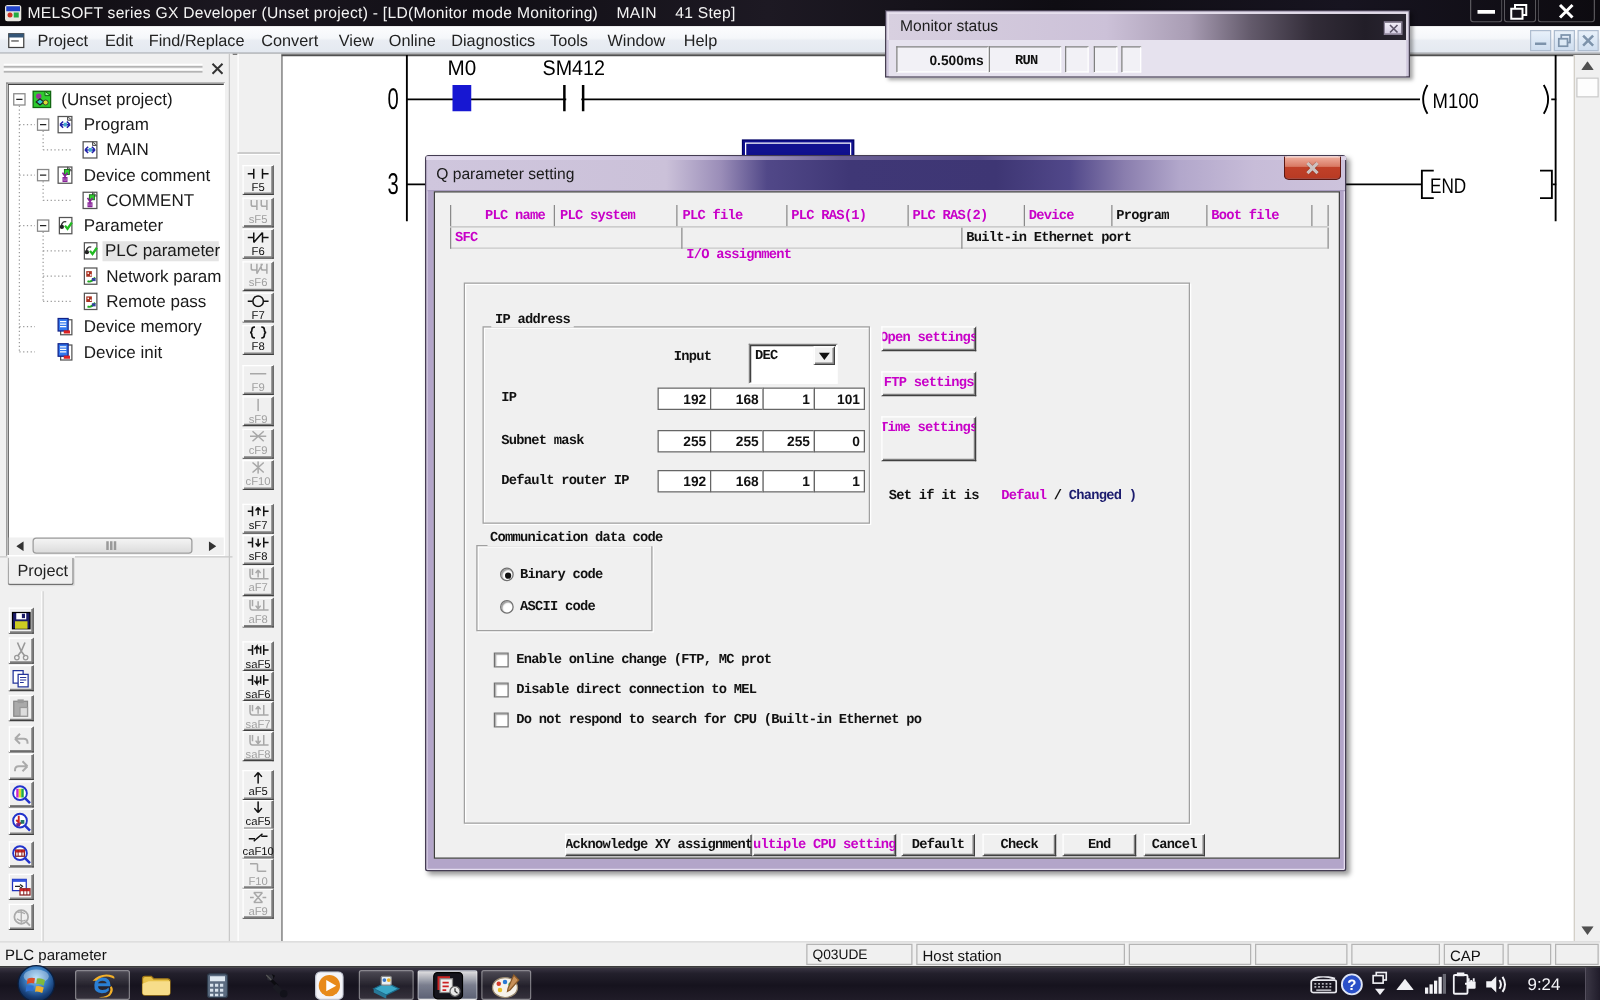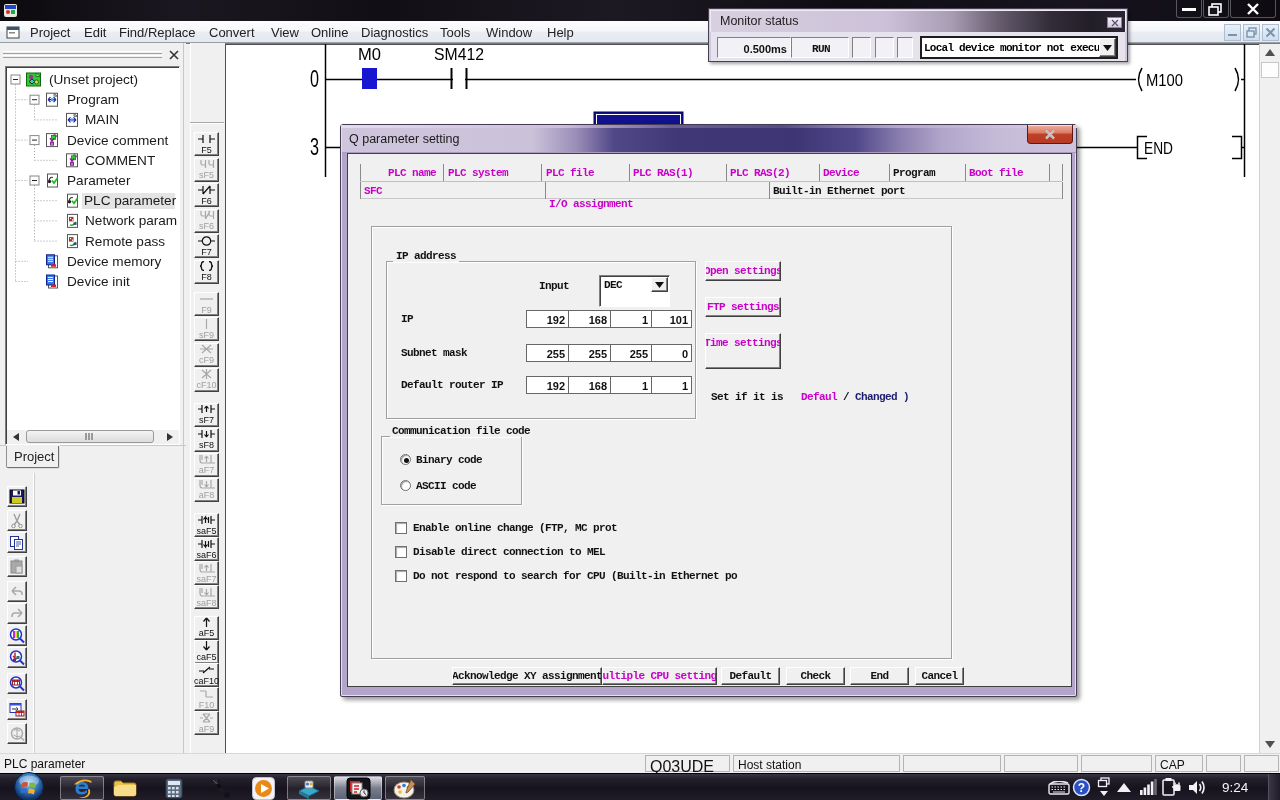--- a/index.html
+++ b/index.html
@@ -16,20 +16,21 @@
 
 <div class="abs" id="titlebar" style="left:0;top:0;width:1280px;height:21px;background:linear-gradient(to right,#0c0a0e 0%,#1b1720 14%,#110f15 30%,#1d1923 48%,#0f0d13 66%,#171420 84%,#0d0b10 100%);">
   <div class="abs" style="left:3px;top:3px;width:15px;height:15px;">
     <svg width="15" height="15">
         <rect x="1" y="1" width="13" height="13" rx="2" fill="#e8e6e0"></rect>
         <rect x="2" y="2" width="11" height="4" fill="#2244cc"></rect>
         <circle cx="5" cy="9" r="2" fill="#cc3322"></circle>
         <rect x="8" y="7" width="4" height="4" fill="#22aa44"></rect>
       </svg>
   </div>
+  <div class="abs" style="left:22px;top:3px;color:#f4f4f4;font-size:12.5px;letter-spacing:0.22px;">MELSOFT series GX Developer (Unset project) - [LD(Monitor mode Monitoring)&nbsp;&nbsp;&nbsp;&nbsp;MAIN&nbsp;&nbsp;&nbsp;&nbsp;41 Step]</div>
 
   <div class="abs" style="left:1176px;top:0;width:26px;height:18px;border:1px solid rgba(255,255,255,0.30);border-top:none;border-radius:0 0 3px 3px;"></div>
   <div class="abs" style="left:1203px;top:0;width:26px;height:18px;border:1px solid rgba(255,255,255,0.30);border-top:none;border-radius:0 0 3px 3px;"></div>
   <div class="abs" style="left:1230px;top:0;width:46px;height:18px;border:1px solid rgba(255,255,255,0.30);border-top:none;border-radius:0 0 3px 3px;"></div>
   <div class="abs" style="left:1182px;top:8px;width:14px;height:3px;background:#fff;"></div>
   <svg class="abs" style="left:1208px;top:3px;" width="16" height="13">
       <rect x="4" y="1" width="9" height="8" fill="none" stroke="#fff" stroke-width="1.6"></rect>
       <rect x="1" y="4" width="9" height="8" fill="#16131a" stroke="#fff" stroke-width="1.6"></rect>
     </svg>
   <svg class="abs" style="left:1246px;top:3px;" width="14" height="13">
@@ -463,27 +464,20 @@
   <div class="abs" style="left:2px;top:23px;width:414px;height:29px;background:#e6e2ee;"></div>
   <div class="abs sunk" style="left:8px;top:28px;width:74px;height:21px;background:#f2f1f6;">
       <span class="num" style="position:absolute;right:3px;top:5px;color:#111;">0.500ms</span>
     </div>
   <div class="abs sunk" style="left:82px;top:28px;width:58px;height:21px;background:#f2f1f6;">
       <span class="mg" style="position:absolute;left:20px;top:5px;color:#111;">RUN</span>
     </div>
   <div class="abs sunk" style="left:143px;top:28px;width:19px;height:21px;background:#f2f1f6;"></div>
   <div class="abs sunk" style="left:166px;top:28px;width:19px;height:21px;background:#f2f1f6;"></div>
   <div class="abs sunk" style="left:188px;top:28px;width:16px;height:21px;background:#f2f1f6;"></div>
-  <div class="abs" style="left:211px;top:27px;width:198px;height:23px;background:#fff;border:2px solid #1d1d1d;">
-    <span class="mg" style="position:absolute;left:2px;top:4px;color:#000;letter-spacing:-0.75px;">Local device monitor not execu</span>
-    <div class="abs btn3d" style="left:177px;top:0px;width:17px;height:19px;"></div>
-    <svg class="abs" style="left:181px;top:7px;" width="9" height="6">
-        <path d="M0 0 H9 L4.5 6 Z" fill="#111"></path>
-      </svg>
-  </div>
 </div>
 
 <div class="abs" id="qdialog" style="left:340px;top:124px;width:737px;height:573px;background:#b3a5c9;border:1px solid #443c52;box-shadow:3px 3px 4px rgba(0,0,0,0.4), inset 0 0 0 1px rgba(245,240,252,0.75);border-radius:3px 3px 2px 2px;">
   <div class="abs" style="left:1px;top:0px;width:734px;height:28px;background:linear-gradient(to right,#cfc6dd 0%,#cbc1d9 26%,#9a8db8 32%,#514888 37%,#3f3776 46%,#3e3674 62%,#51488a 70%,#8a7eae 76%,#b2a7cb 82%,#c7bcd8 90%,#cdc3dc 100%);border-bottom:1px solid #a99cc0;"></div>
   <div class="abs" style="left:0px;top:0px;width:736px;height:3px;background:linear-gradient(to right,#e3dcee,#cabfdc 30%,#6a5f94 45%,#564c88 60%,#b1a6c9 75%,#ddd4e8 100%);"></div>
   <div class="abs" style="left:8px;top:7px;font-size:12.5px;color:#1a1a1a;">Q parameter setting</div>
   <div class="abs" style="left:686px;top:0px;width:46px;height:19px;background:linear-gradient(to bottom,#f0b0a0 0%,#d97a64 45%,#c04028 50%,#b83a24 100%);border:1px solid #5c1812;border-top:none;border-radius:0 0 4px 4px;box-shadow:inset 0 1px 0 rgba(255,255,255,0.6);"></div>
   <svg class="abs" style="left:703px;top:4px;" width="12" height="11">
       <path d="M2 1.5 L10 9.5 M10 1.5 L2 9.5" stroke="#fff" stroke-width="2.6"></path>
       <path d="M2 1.5 L10 9.5 M10 1.5 L2 9.5" stroke="#3a0c08" stroke-width="3.4" opacity="0.25"></path>
@@ -570,21 +564,21 @@
         <span class="mg" style="position:absolute;left:50%;top:3px;transform:translateX(-50%);color:#c800c8;">Open settings</span>
       </div>
     <div class="abs btn3d" style="left:357px;top:143px;width:76px;height:20px;overflow:hidden;">
         <span class="mg" style="position:absolute;left:50%;top:3px;transform:translateX(-50%);color:#c800c8;">FTP settings</span>
       </div>
     <div class="abs btn3d" style="left:357px;top:179px;width:76px;height:36px;overflow:hidden;">
         <span class="mg" style="position:absolute;left:50%;top:3px;transform:translateX(-50%);color:#c800c8;">Time settings</span>
       </div>
     <div class="abs mg" style="left:363px;top:237px;color:#111;">Set if it is   <span style="color:#c800c8;">Defaul</span> / <span style="color:#1c1c6e;">Changed )</span></div>
     <div class="abs" style="left:33px;top:282px;width:141px;height:69px;border:1px solid #a0a0a0;box-shadow:inset 1px 1px 0 #fff, 1px 1px 0 #fff;"></div>
-    <div class="abs mg" style="left:42px;top:271px;background:#f0f0f0;padding:0 2px;color:#111;">Communication file code</div>
+    <div class="abs mg" style="left:42px;top:271px;background:#f0f0f0;padding:0 2px;color:#111;">Communication data code</div>
     <div class="abs" style="left:52px;top:300px;width:11px;height:11px;border-radius:50%;background:#fff;border:1px solid #707070;box-shadow:inset 1px 1px 1px rgba(0,0,0,0.4);"></div>
     <div class="abs" style="left:55.5px;top:303.5px;width:5px;height:5px;border-radius:50%;background:#111;"></div>
     <div class="abs mg" style="left:68px;top:300px;color:#111;">Binary code</div>
     <div class="abs" style="left:52px;top:326px;width:11px;height:11px;border-radius:50%;background:#fff;border:1px solid #707070;box-shadow:inset 1px 1px 1px rgba(0,0,0,0.4);"></div>
     <div class="abs mg" style="left:68px;top:326px;color:#111;">ASCII code</div>
     <div class="abs" style="left:47px;top:368px;width:12px;height:12px;background:#fff;border:1px solid #707070;box-shadow:inset 1px 1px 1px rgba(0,0,0,0.35);"></div>
       <div class="abs mg" style="left:65px;top:368px;color:#111;">Enable online change (FTP, MC prot</div>
     <div class="abs" style="left:47px;top:392px;width:12px;height:12px;background:#fff;border:1px solid #707070;box-shadow:inset 1px 1px 1px rgba(0,0,0,0.35);"></div>
       <div class="abs mg" style="left:65px;top:392px;color:#111;">Disable direct connection to MEL</div>
     <div class="abs" style="left:47px;top:416px;width:12px;height:12px;background:#fff;border:1px solid #707070;box-shadow:inset 1px 1px 1px rgba(0,0,0,0.35);"></div>
@@ -606,21 +600,21 @@
       </div>
     <div class="abs btn3d" style="left:567px;top:513px;width:49px;height:18px;overflow:hidden;">
         <span class="mg" style="position:absolute;left:50%;top:2px;transform:translateX(-50%);color:#111;">Cancel</span>
       </div>
   </div>
   </div>
 
 <div class="abs" id="statusbar" style="left:0;top:753px;width:1280px;height:20px;background:#f0f0f0;border-top:1px solid #d8d8d8;">
   <div class="abs" style="left:4px;top:3px;font-size:12px;color:#111;">PLC parameter</div>
   <div class="abs" style="left:645px;top:1px;width:85px;height:17px;border:1px solid #b4b4b4;">
-      <span style="position:absolute;left:4px;top:2px;font-size:16px;color:#111;">Q03UDE</span>
+      <span style="position:absolute;left:4px;top:2px;font-size:11px;color:#111;">Q03UDE</span>
     </div>
   <div class="abs" style="left:733px;top:1px;width:167px;height:17px;border:1px solid #b4b4b4;">
       <span style="position:absolute;left:4px;top:2px;font-size:12px;color:#111;">Host station</span>
     </div>
   <div class="abs" style="left:903px;top:1px;width:98px;height:17px;border:1px solid #b4b4b4;"></div>
   <div class="abs" style="left:1004px;top:1px;width:74px;height:17px;border:1px solid #b4b4b4;"></div>
   <div class="abs" style="left:1081px;top:1px;width:71px;height:17px;border:1px solid #b4b4b4;"></div>
   <div class="abs" style="left:1155px;top:1px;width:48px;height:17px;border:1px solid #b4b4b4;">
       <span style="position:absolute;left:4px;top:2px;font-size:12px;color:#111;">CAP</span>
     </div>

